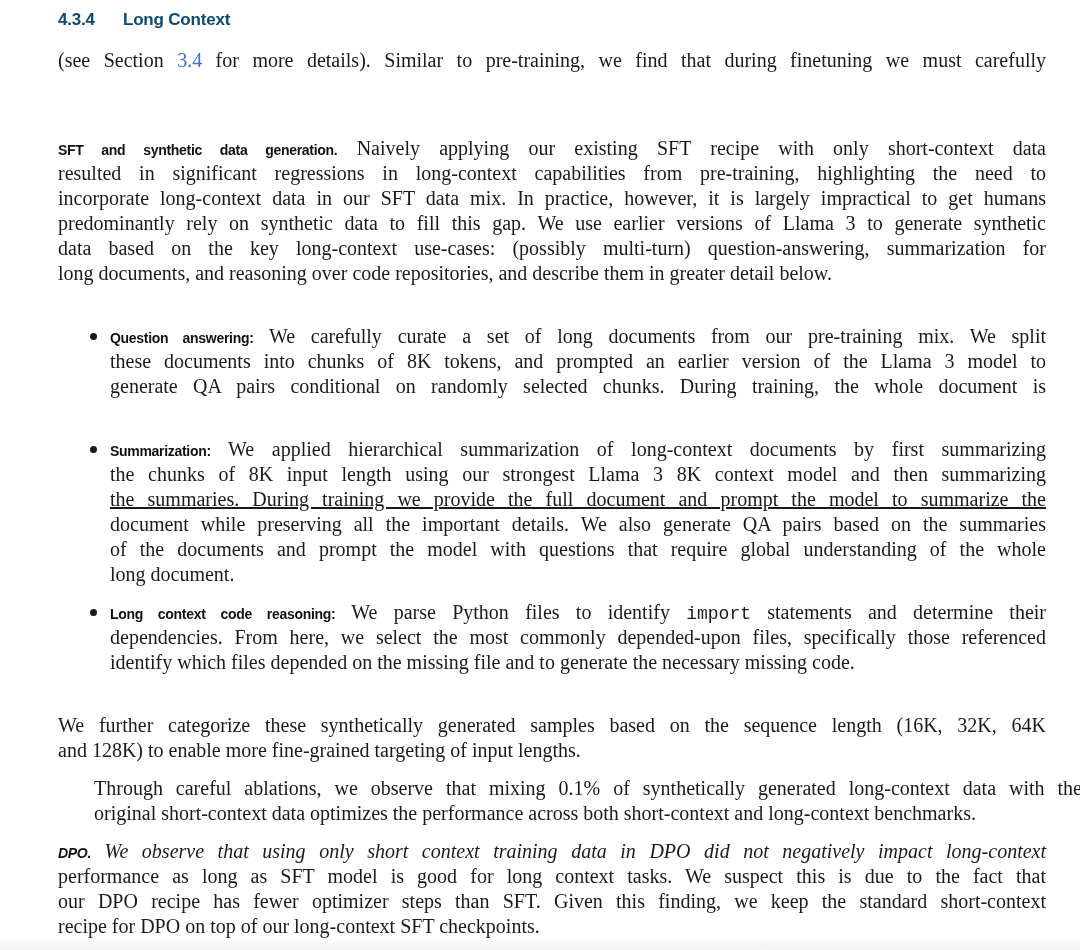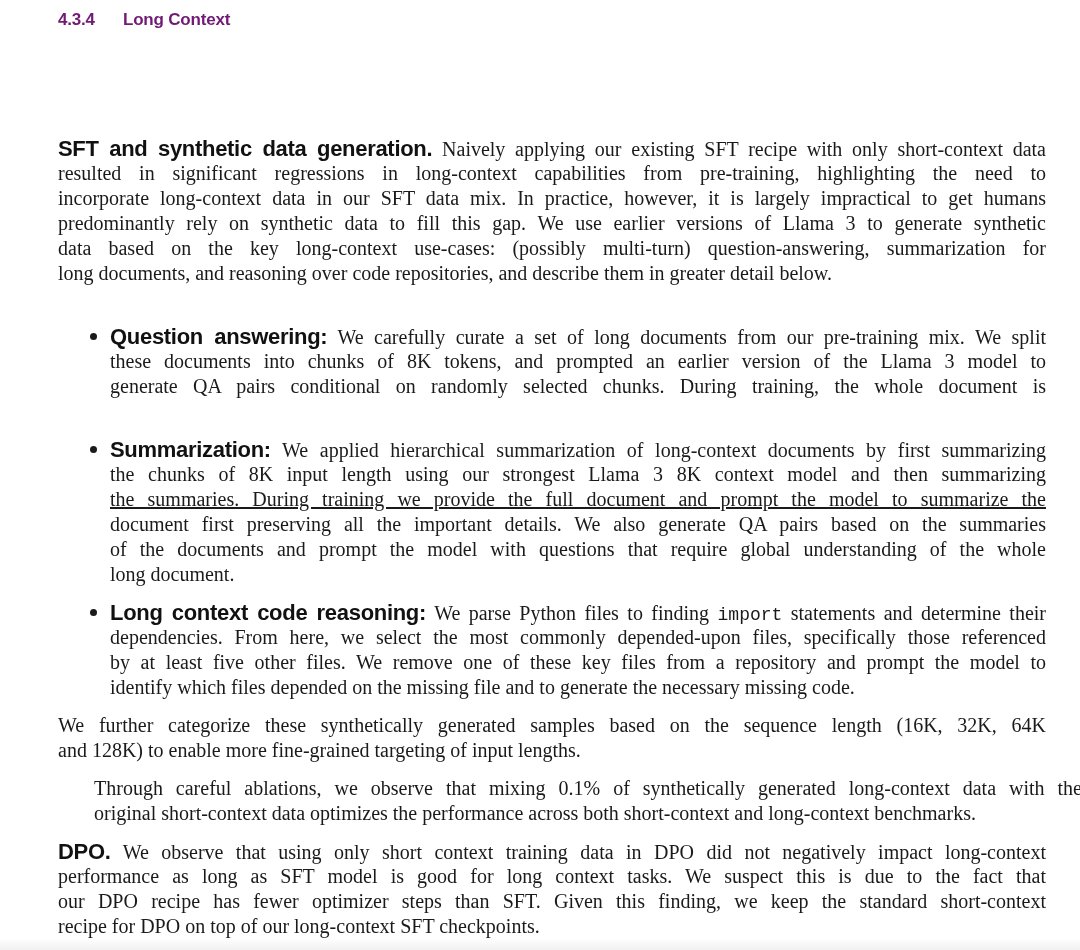--- a/index.html
+++ b/index.html
@@ -6,35 +6,35 @@
   body {
     width: 1080px; height: 950px; overflow: hidden;
     background: #ffffff; color: #1a1a1a;
     font-family: "Liberation Serif", "DejaVu Serif", serif;
     position: relative;
   }
   .page { position: absolute; left: 58px; top: 0; width: 988px; }
   .heading {
     position: absolute; top: 10px; left: 0;
     font-family: "Liberation Sans", "DejaVu Sans", sans-serif;
-    font-weight: bold; font-size: 17px; letter-spacing: -0.2px; color: #701a75;
+    font-weight: bold; font-size: 17px; letter-spacing: -0.2px; color: #0c4a6e;
     white-space: nowrap;
   }
   .heading .num { display: inline-block; width: 65px; }
   .para { position: absolute; left: 0; width: 988px; }
   .line {
     font-size: 20px; line-height: 25px; height: 25px;
     text-align: justify; text-align-last: justify;
     white-space: nowrap; overflow: visible;
     word-spacing: 0px;
   }
   .line.last { text-align-last: left; }
   .lead {
     font-family: "Liberation Sans", "DejaVu Sans", sans-serif;
-    font-weight: bold; font-size: 22px; letter-spacing: -0.3px; color: #111;
+    font-weight: bold; font-size: 14px; letter-spacing: -0.3px; color: #111;
   }
   .link { color: #3b6fd1; }
   .mono { font-family: "Liberation Mono", "DejaVu Sans Mono", monospace; font-size: 18px; }
   .bullet-item { position: absolute; left: 52px; width: 936px; }
   .bullet-dot {
     position: absolute; left: -20px; top: 9px; width: 7px; height: 7px;
     border-radius: 50%; background: #1a1a1a;
   }
   .fade {
     position: absolute; left: 0; right: 0; bottom: 0; height: 12px;
@@ -44,20 +44,21 @@
 </head>
 <body>
 
 <div class="page">
 
   <div class="heading">
     <span class="num">4.3.4</span><span>Long Context</span>
   </div>
 
   <div class="para" style="top:48px;">
+    <div class="line" style="word-spacing: 0px;"><span>(see Section </span><a class="link">3.4</a> <span>for more details). Similar to pre-training, we find that during finetuning we must carefully</span></div>
   </div>
 
   <div class="para" style="top:136px;">
     <div class="line" style="word-spacing: 0px;"><span class="lead">SFT and synthetic data generation.</span> <span>Naively applying our existing SFT recipe with only short-context data</span></div>
     <div class="line" style="word-spacing: 0px;">resulted in significant regressions in long-context capabilities from pre-training, highlighting the need to</div>
     <div class="line" style="word-spacing: 0px;">incorporate long-context data in our SFT data mix. In practice, however, it is largely impractical to get humans</div>
     <div class="line" style="word-spacing: 0px;">predominantly rely on synthetic data to fill this gap. We use earlier versions of Llama 3 to generate synthetic</div>
     <div class="line" style="word-spacing: 0px;">data based on the key long-context use-cases: (possibly multi-turn) question-answering, summarization for</div>
     <div class="line last">long documents, and reasoning over code repositories, and describe them in greater detail below.</div>
   </div>
@@ -67,45 +68,44 @@
     <div class="line" style="word-spacing: -0.00104167px;"><span class="lead">Question answering:</span> <span>We carefully curate a set of long documents from our pre-training mix. We split</span></div>
     <div class="line" style="word-spacing: 0px;">these documents into chunks of 8K tokens, and prompted an earlier version of the Llama 3 model to</div>
     <div class="line" style="word-spacing: 0px;">generate QA pairs conditional on randomly selected chunks. During training, the whole document is</div>
   </div>
 
   <div class="bullet-item" style="top:437px;">
     <span class="bullet-dot"></span>
     <div class="line" style="word-spacing: 0px;"><span class="lead">Summarization:</span> <span>We applied hierarchical summarization of long-context documents by first summarizing</span></div>
     <div class="line" style="word-spacing: 0px;">the chunks of 8K input length using our strongest Llama 3 8K context model and then summarizing</div>
     <div class="line" style="word-spacing: 0px; text-decoration: underline;">the summaries. During training we provide the full document and prompt the model to summarize the</div>
-    <div class="line" style="word-spacing: 0px;">document first preserving all the important details. We also generate QA pairs based on the summaries</div>
+    <div class="line" style="word-spacing: 0px;">document while preserving all the important details. We also generate QA pairs based on the summaries</div>
     <div class="line" style="word-spacing: 0px;">of the documents and prompt the model with questions that require global understanding of the whole</div>
     <div class="line last">long document.</div>
   </div>
 
   <div class="bullet-item" style="top:600px;">
     <span class="bullet-dot"></span>
-    <div class="line" style="word-spacing: -0.00223214px;"><span class="lead">Long context code reasoning:</span> <span>We parse Python files to finding</span> <span class="mono">import</span> <span>statements and determine their</span></div>
+    <div class="line" style="word-spacing: -0.00223214px;"><span class="lead">Long context code reasoning:</span> <span>We parse Python files to identify</span> <span class="mono">import</span> <span>statements and determine their</span></div>
     <div class="line" style="word-spacing: 0px;">dependencies. From here, we select the most commonly depended-upon files, specifically those referenced</div>
-    <div class="line" style="word-spacing: 0px;">by at least five other files. We remove one of these key files from a repository and prompt the model to</div>
     <div class="line last">identify which files depended on the missing file and to generate the necessary missing code.</div>
   </div>
 
   <div class="para" style="top:713px;">
     <div class="line" style="word-spacing: 0px;">We further categorize these synthetically generated samples based on the sequence length (16K, 32K, 64K</div>
     <div class="line last">and 128K) to enable more fine-grained targeting of input lengths.</div>
   </div>
 
   <div class="para" style="top:776px;margin-left:36px;">
     <div class="line" style="word-spacing: 0px;">Through careful ablations, we observe that mixing 0.1% of synthetically generated long-context data with the</div>
     <div class="line last">original short-context data optimizes the performance across both short-context and long-context benchmarks.</div>
   </div>
 
   <div class="para" style="top:839px;">
-    <div class="line" style="word-spacing: -0.000976562px;"><span class="lead">DPO.</span> <span>We observe that using only short context training data in DPO did not negatively impact long-context</span></div>
+    <div class="line" style="word-spacing: -0.000976562px; font-style: italic;"><span class="lead">DPO.</span> <span>We observe that using only short context training data in DPO did not negatively impact long-context</span></div>
     <div class="line" style="word-spacing: 0px;">performance as long as SFT model is good for long context tasks. We suspect this is due to the fact that</div>
     <div class="line" style="word-spacing: 0px;">our DPO recipe has fewer optimizer steps than SFT. Given this finding, we keep the standard short-context</div>
     <div class="line last">recipe for DPO on top of our long-context SFT checkpoints.</div>
   </div>
 
 </div>
 
 <div class="fade"></div>
 
 </body></html>

